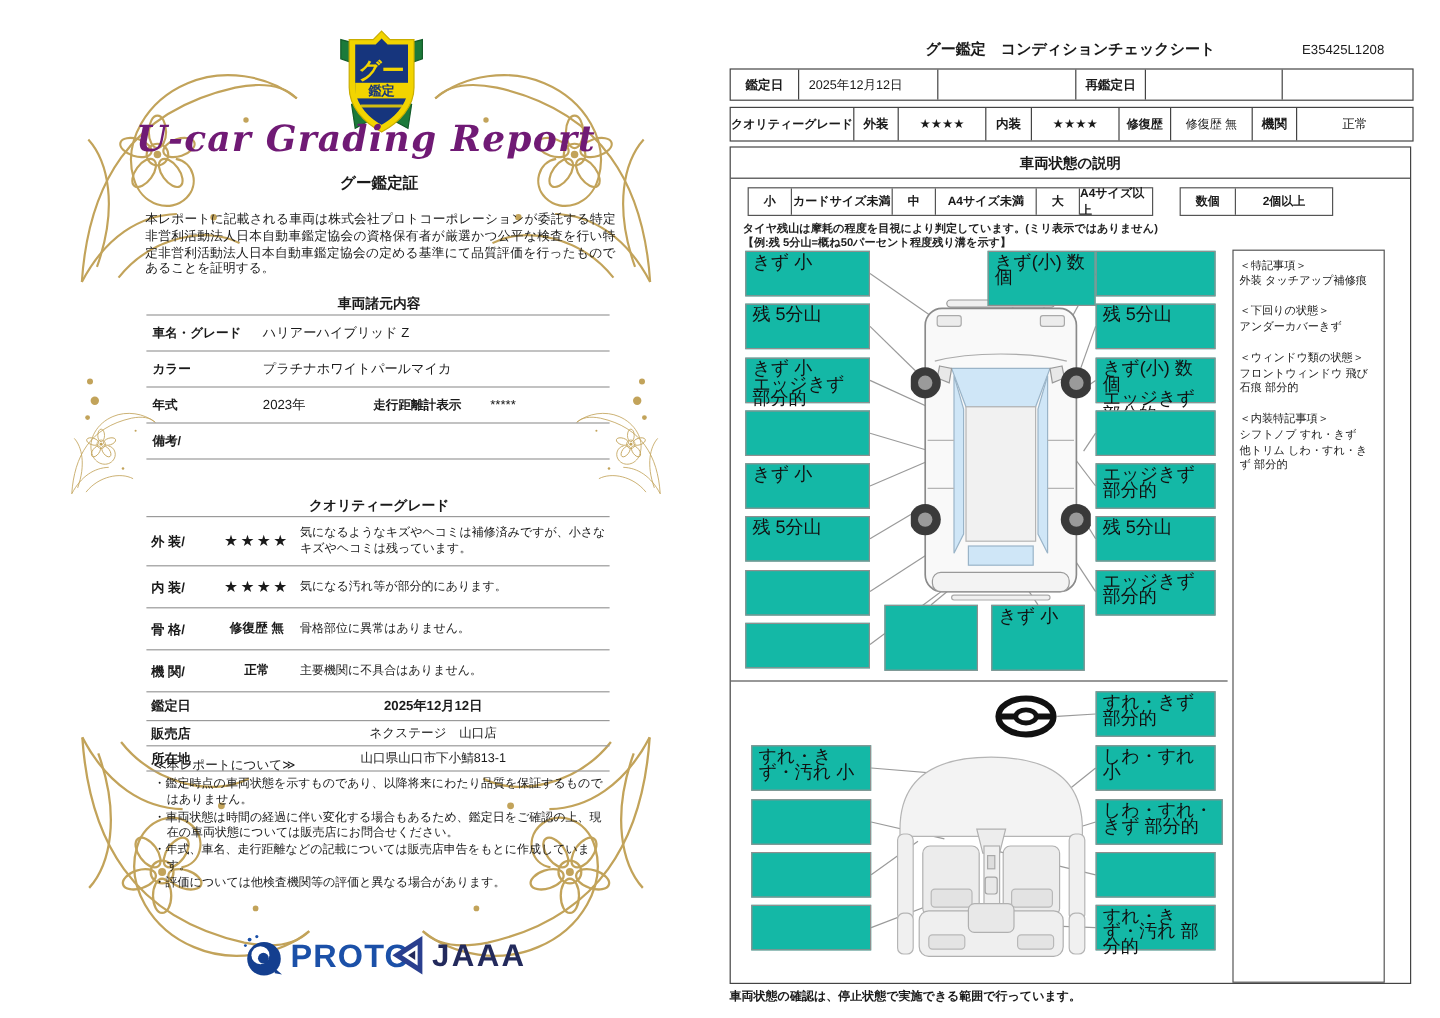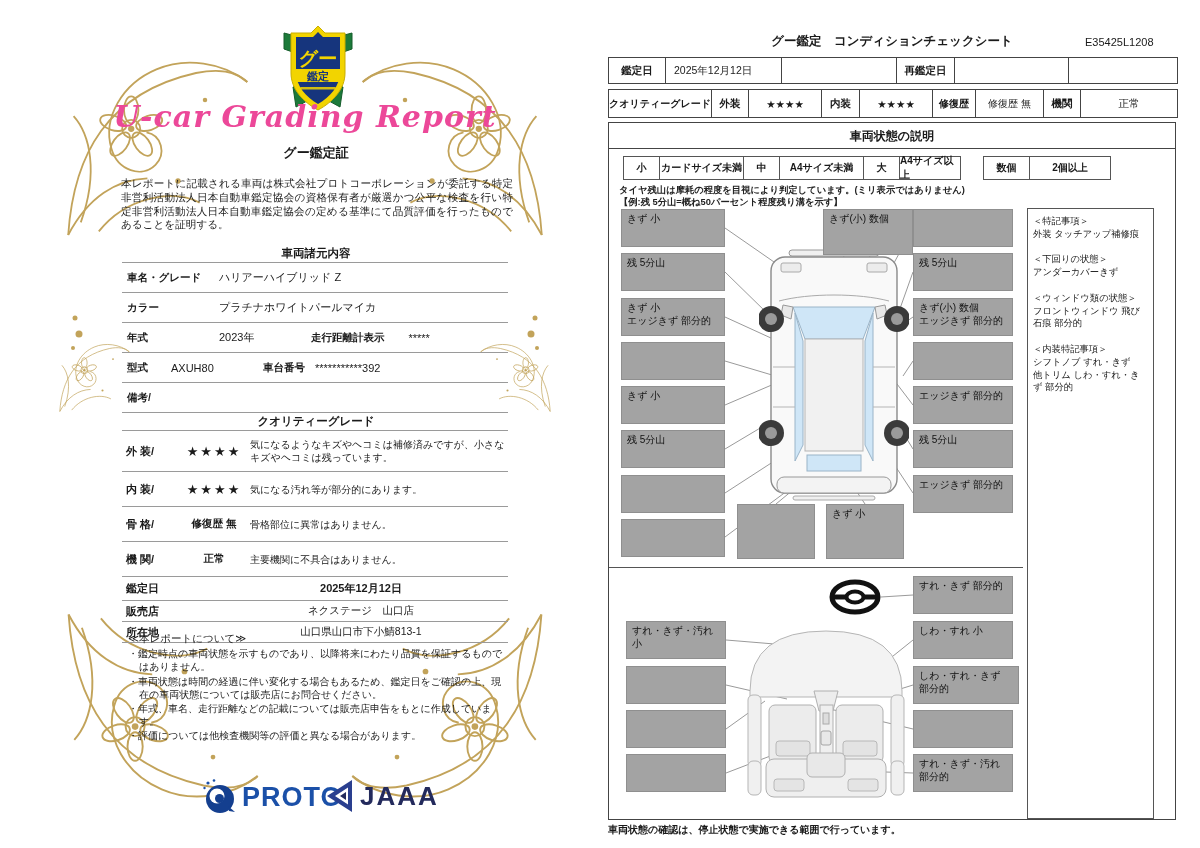--- a/index.html
+++ b/index.html
@@ -2,21 +2,21 @@
 <html><head>
 <meta charset="utf-8">
 <style>
   html,body{margin:0;padding:0;background:#fff;}
   .canvas{position:relative;width:1200px;height:848px;background:#ffffff;overflow:hidden;
           font-family:"Liberation Sans","DejaVu Sans",sans-serif;color:#1a1a1a;}
   .abs{position:absolute;}
   
   .gtitle{position:absolute;left:75px;top:99px;width:460px;text-align:center;
           font-family:"DejaVu Serif","Liberation Serif",serif;font-style:italic;font-weight:bold;
-          font-size:30px;color:#ec4899;letter-spacing:1px;}
+          font-size:30px;color:#701a75;letter-spacing:1px;}
   .cert-head{position:absolute;left:120px;top:144px;width:392px;text-align:center;
              font-size:13px;font-weight:bold;}
   .intro{position:absolute;left:121px;top:177px;width:392px;font-size:10.6px;line-height:13.8px;
          text-align:justify;}
   .sec-head{position:absolute;width:392px;left:120px;text-align:center;font-size:11.5px;font-weight:bold;}
   .ctable{position:absolute;left:122px;width:386px;}
   .crow{display:flex;align-items:center;border-top:1px solid #9a9a9a;}
   .ctable .end{border-top:1px solid #9a9a9a;height:0;}
   .sl{font-weight:bold;font-size:10.5px;flex:0 0 auto;}
   .sv{font-size:11px;flex:0 0 auto;}
@@ -45,21 +45,21 @@
   .fcell.val{justify-content:flex-start;padding-left:8px;}
   .mainbox{position:absolute;left:608px;top:122px;width:568px;height:698px;border:1.5px solid #444;
            box-sizing:border-box;background:#fff;}
   .mb-title{position:absolute;left:0;top:0;width:100%;height:26px;line-height:26px;text-align:center;
             font-size:12px;font-weight:bold;border-bottom:1.5px solid #444;box-sizing:border-box;}
   .legend{position:absolute;display:flex;border:1.2px solid #555;height:24px;box-sizing:border-box;}
   .lcell{display:flex;align-items:center;justify-content:center;font-size:10px;font-weight:bold;
          border-right:1px solid #555;box-sizing:border-box;}
   .lcell:last-child{border-right:none;}
   .tnote{position:absolute;left:10px;font-size:9.3px;font-weight:bold;color:#222;}
-  .bx{position:absolute;border:1.1px solid #8f8f8f;background:#a3a3a3;font-size:10px;line-height:12.5px;
+  .bx{position:absolute;border:1.1px solid #8f8f8f;background:#14b8a6;font-size:15px;line-height:12.5px;
       padding:3px 5px;white-space:pre-line;box-sizing:border-box;color:#111;}
   .divline{position:absolute;left:0;top:444px;width:414px;border-top:1.2px solid #555;}
   .notesbx{position:absolute;left:418px;top:85px;width:127px;height:611px;border:1.2px solid #555;
            box-sizing:border-box;font-size:9.3px;line-height:12.8px;padding:6px 5px;white-space:pre-line;}
   .r-footer{position:absolute;left:608px;top:823px;font-size:10px;font-weight:bold;}
 </style>
 </head>
 <body>
 
 <div class="canvas">
@@ -128,26 +128,20 @@
         <span class="sl" style="width:92px;padding-left:5px;">カラー</span>
         <span class="sv">プラチナホワイトパールマイカ</span>
       </div>
       <div class="crow" style="height:29px;">
         <span class="sl" style="width:92px;padding-left:5px;">年式</span>
         <span class="sv" style="width:92px;">2023年</span>
         <span class="sl">走行距離計表示</span>
         <span class="sv" style="margin-left:24px;">*****</span>
       </div>
       <div class="crow" style="height:29px;">
-        <span class="sl" style="width:44px;padding-left:5px;">型式</span>
-        <span class="sv" style="width:92px;">AXUH80</span>
-        <span class="sl">車台番号</span>
-        <span class="sv" style="margin-left:10px;">***********392</span>
-      </div>
-      <div class="crow" style="height:29px;">
         <span class="sl" style="padding-left:5px;">備考/</span>
       </div>
       <div class="end"></div>
     </div>
 
     <div class="sec-head" style="top:414px;">クオリティーグレード</div>
     <div class="ctable" style="top:430px;">
       <div class="grow" style="height:40px;">
         <span class="glabel">外 装/</span>
         <span class="gval gstars">★★★★</span>

